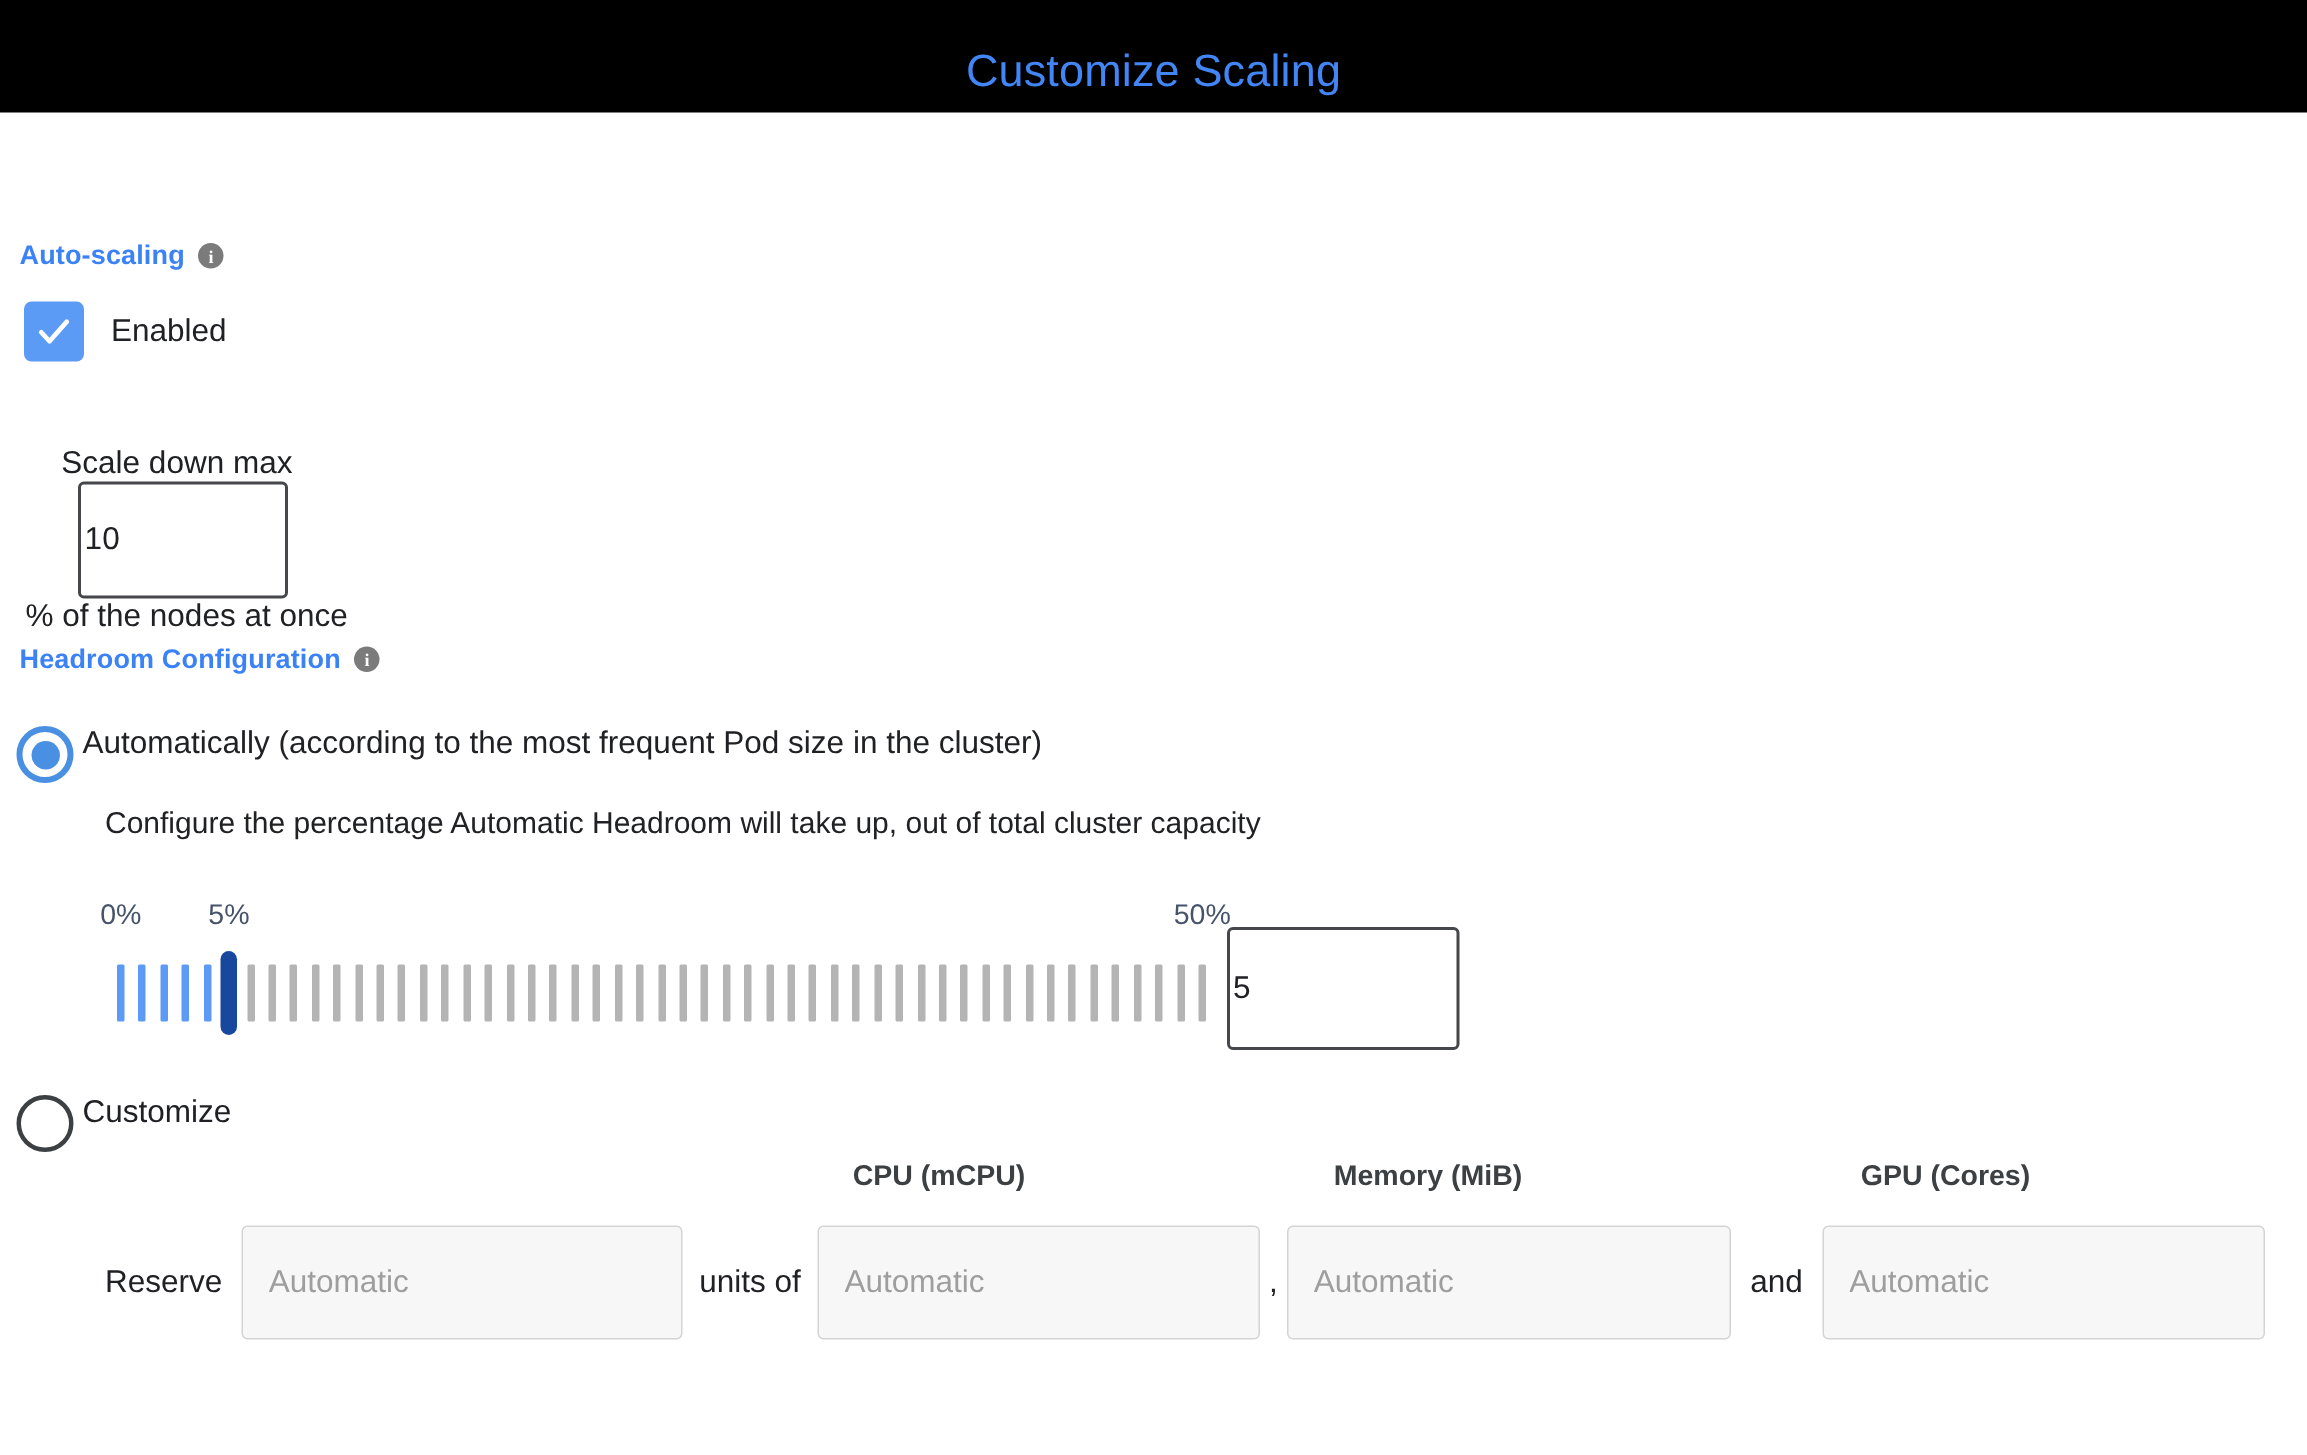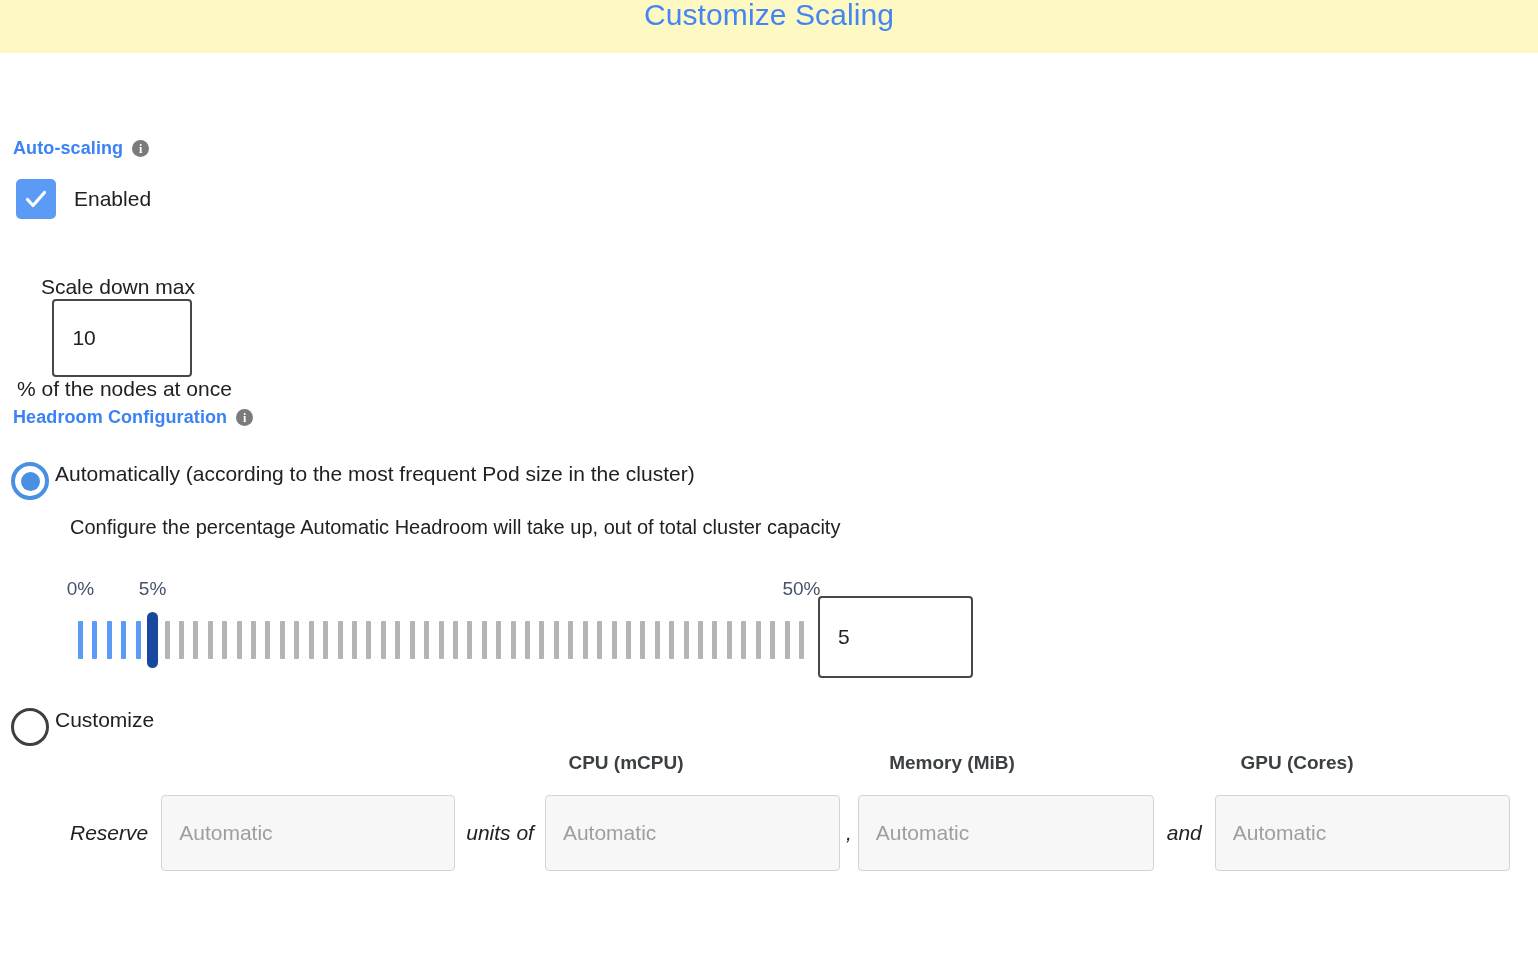--- a/index.html
+++ b/index.html
@@ -11,24 +11,24 @@
     height: 970px;
     background: #ffffff;
     font-family: "Liberation Sans", sans-serif;
     color: #202124;
     overflow: hidden;
     position: relative;
   }
 
   
   .dialog-header {
-    height: 53px;
-    background: #fef9c3;
-    display: flex;
-    align-items: flex-start;
+    height: 75px;
+    background: #000000;
+    display: flex;
+    align-items: flex-end;
     justify-content: center;
     box-sizing: border-box;
   }
   .dialog-title {
     color: #4285f4;
     font-size: 30px;
     font-weight: 400;
     letter-spacing: 0.1px;
     line-height: 1;
     padding-bottom: 12px;
@@ -113,21 +113,21 @@
     margin-right: 9px;
   }
   .text-box {
     border: 2px solid #46474a;
     border-radius: 4px;
     background: #ffffff;
     box-sizing: border-box;
     font-family: "Liberation Sans", sans-serif;
     font-size: 21px;
     color: #202124;
-    padding: 0 18px;
+    padding: 0 2px;
     outline: none;
   }
   #scale-down-input {
     width: 140px;
     height: 78px;
   }
   #scale-down-row .post-label {
     font-size: 21px;
     color: #202124;
     margin-left: 4px;
@@ -252,21 +252,20 @@
     position: absolute;
     left: 70px;
     top: 742px;
     display: flex;
     align-items: center;
   }
   .conj {
     font-size: 21px;
     color: #202124;
     font-weight: 400;
-    font-style: italic;
   }
   #reserve-row .conj.reserve-word { margin-right: 13px; }
   #reserve-row .conj.units-word { margin: 0 11px; }
   #reserve-row .conj.comma-word { margin: 0 6px; }
   #reserve-row .conj.and-word { margin: 0 13px; }
 
   .disabled-input {
     box-sizing: border-box;
     border: 1px solid #d4d4d4;
     border-radius: 4px;

